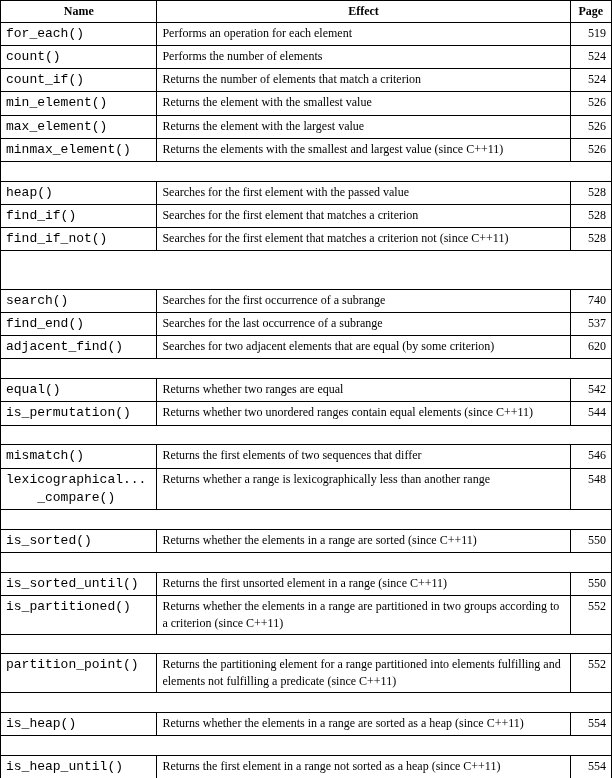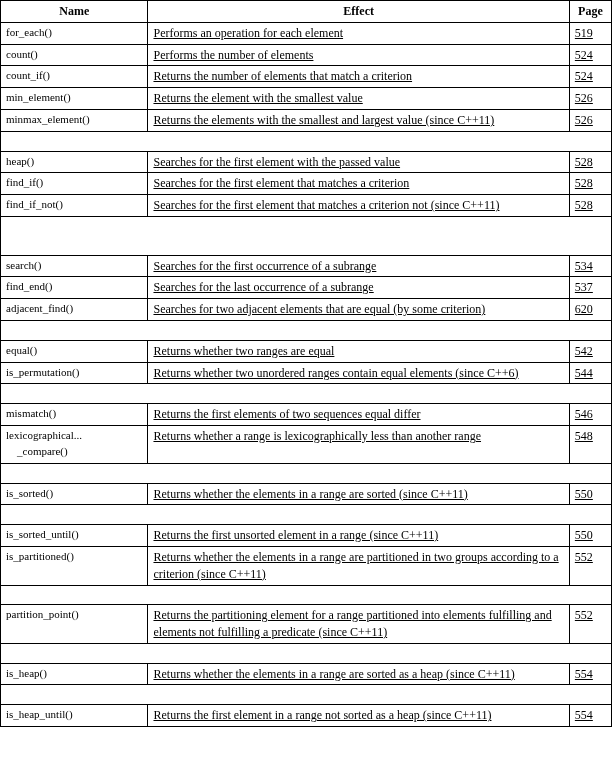--- a/index.html
+++ b/index.html
@@ -29,30 +29,29 @@
       margin-left: 48px;
     }
     td.name-col {
       width: 140px;
       font-family: 'Courier New', Courier, monospace;
       font-size: 11px;
       white-space: nowrap;
     }
     td.effect-col {
       width: 400px;
-      text-decoration: underline;
     }
     td.page-col {
       width: 40px;
+      text-align: right;
       white-space: nowrap;
-      text-decoration: underline;
     }
     code {
-      font-family: Liberation Serif, serif;
-      font-size: 11px;
+      font-family: Liberation Mono, monospace;
+      font-size: 13px;
     }
     em { font-style: italic; }
   </style>
 </head>
 <body>
 
 <table>
   <thead>
     <tr>
       <th class="name-col">Name</th>
@@ -75,20 +74,25 @@
         <td class="name-col"><code>count_if()</code></td>
         <td class="effect-col">Returns the number of elements that match a criterion</td>
         <td class="page-col">524</td>
       </tr>
       <tr>
         <td class="name-col"><code>min_element()</code></td>
         <td class="effect-col">Returns the element with the smallest value</td>
         <td class="page-col">526</td>
       </tr>
       <tr>
+        <td class="name-col"><code>max_element()</code></td>
+        <td class="effect-col">Returns the element with the largest value</td>
+        <td class="page-col">526</td>
+      </tr>
+      <tr>
         <td class="name-col"><code>minmax_element()</code></td>
         <td class="effect-col">Returns the elements with the smallest and largest value (since C++11)</td>
         <td class="page-col">526</td>
       </tr>
       <tr>
         <td colspan="3" style="padding:1px 5px; border-left:1px solid #000; border-right:1px solid #000; border-top: none; border-bottom: none;">&nbsp;</td>
       </tr>
       <tr>
         <td class="name-col"><code>heap()</code></td>
         <td class="effect-col">Searches for the first element with the passed value</td>
@@ -106,21 +110,21 @@
       </tr>
       <tr>
         <td colspan="3" style="padding:1px 5px; border-left:1px solid #000; border-right:1px solid #000; border-top: none; border-bottom: none;">&nbsp;</td>
       </tr>
       <tr>
         <td colspan="3" style="padding:1px 5px; border-left:1px solid #000; border-right:1px solid #000; border-top: none; border-bottom: none;">&nbsp;</td>
       </tr>
       <tr>
         <td class="name-col"><code>search()</code></td>
         <td class="effect-col">Searches for the first occurrence of a subrange</td>
-        <td class="page-col">534</td>
+        <td class="page-col">740</td>
       </tr>
       <tr>
         <td class="name-col"><code>find_end()</code></td>
         <td class="effect-col">Searches for the last occurrence of a subrange</td>
         <td class="page-col">537</td>
       </tr>
       <tr>
         <td class="name-col"><code>adjacent_find()</code></td>
         <td class="effect-col">Searches for two adjacent elements that are equal (by some criterion)</td>
         <td class="page-col">620</td>
@@ -128,29 +132,29 @@
       <tr>
         <td colspan="3" style="padding:1px 5px; border-left:1px solid #000; border-right:1px solid #000; border-top: none; border-bottom: none;">&nbsp;</td>
       </tr>
       <tr>
         <td class="name-col"><code>equal()</code></td>
         <td class="effect-col">Returns whether two ranges are equal</td>
         <td class="page-col">542</td>
       </tr>
       <tr>
         <td class="name-col"><code>is_permutation()</code></td>
-        <td class="effect-col">Returns whether two unordered ranges contain equal elements (since C++6)</td>
+        <td class="effect-col">Returns whether two unordered ranges contain equal elements (since C++11)</td>
         <td class="page-col">544</td>
       </tr>
       <tr>
         <td colspan="3" style="padding:1px 5px; border-left:1px solid #000; border-right:1px solid #000; border-top: none; border-bottom: none;">&nbsp;</td>
       </tr>
       <tr>
         <td class="name-col"><code>mismatch()</code></td>
-        <td class="effect-col">Returns the first elements of two sequences equal differ</td>
+        <td class="effect-col">Returns the first elements of two sequences that differ</td>
         <td class="page-col">546</td>
       </tr>
       <tr>
         <td class="name-col"><code>lexicographical...<br>&nbsp;&nbsp;&nbsp;&nbsp;_compare()</code></td>
         <td class="effect-col">Returns whether a range is lexicographically less than another range</td>
         <td class="page-col">548</td>
       </tr>
       <tr>
         <td colspan="3" style="padding:1px 5px; border-left:1px solid #000; border-right:1px solid #000; border-top: none; border-bottom: none;">&nbsp;</td>
       </tr>

